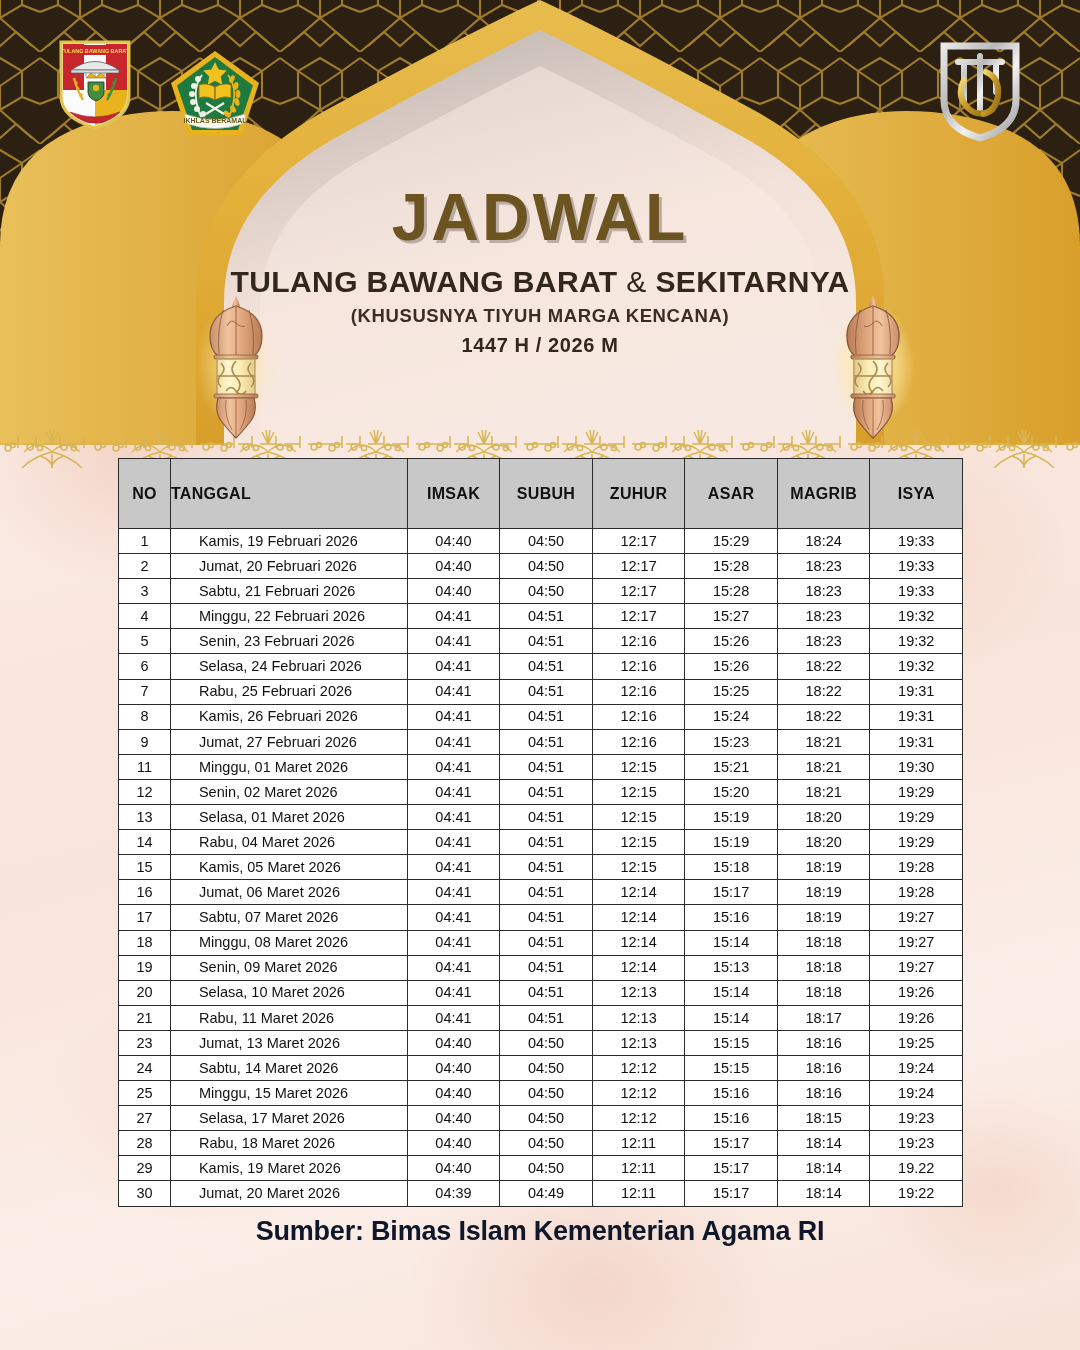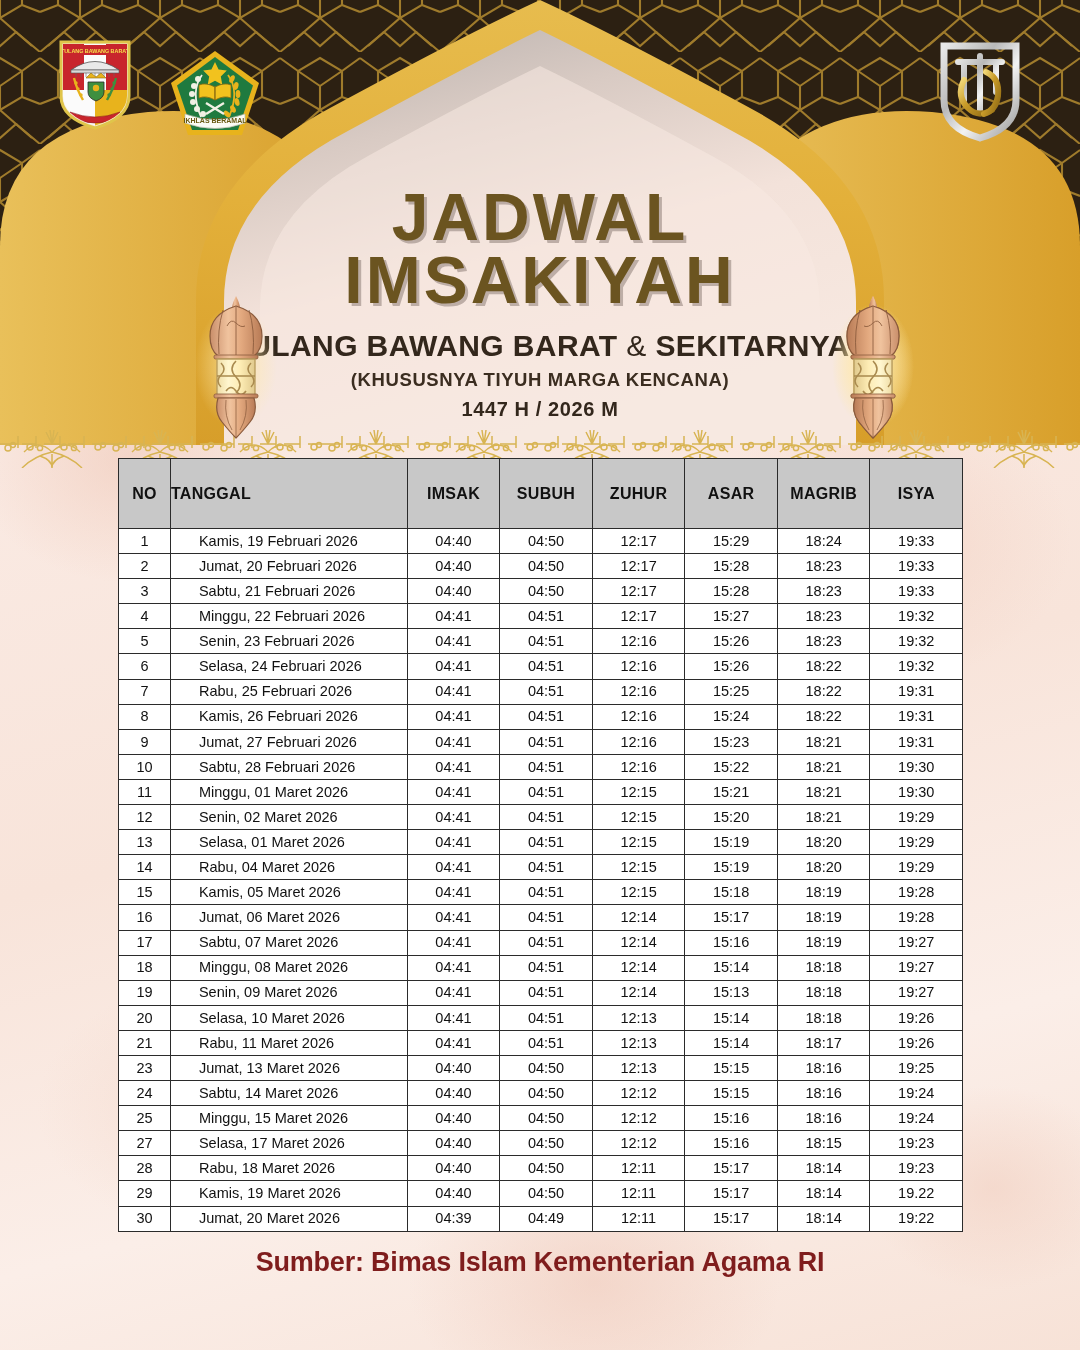--- a/index.html
+++ b/index.html
@@ -96,23 +96,23 @@
     font-weight:bold; font-size:16px; letter-spacing:.3px;
   }
   .c-no      { width:52px; }
   .c-tanggal { width:237px; text-align:left !important; padding-left:28px; }
   th.c-tanggal { text-align:left; padding-left:0;margin-top:37px; }
   .c-time    { width:92.6px; }
   tbody tr td { background:#fff; }
 
   
   #footer {
-    position:absolute; left:0; top:1247px; width:1080px;
+    position:absolute; left:0; top:1216px; width:1080px;
     text-align:center; z-index:5;
-    font-size:27px; font-weight:bold; color:#7f1d1d;
+    font-size:27px; font-weight:bold; color:#0f172a;
     letter-spacing:-.2px;
   }
 </style>
 </head>
 <body>
 
 <div id="paper"></div>
 
 <div id="header">
   <svg id="pattern" viewBox="0 0 1160 380" preserveAspectRatio="none">
@@ -256,21 +256,20 @@
 
   <path d="M196 445 V300 Q196 180 330 108 Q470 32 540 0 Q610 32 750 108 Q884 180 884 300 V445 Z" fill="url(#goldArch)"></path>
 
   <path d="M224 445 V302 Q224 196 346 132 Q474 62 540 30 Q606 62 734 132 Q856 196 856 302 V445 Z" fill="url(#domeFill)"></path>
 
   <path d="M260 445 V308 Q260 214 368 156 Q478 96 540 66 Q602 96 712 156 Q820 214 820 308 V445 Z" fill="#f8eae2" opacity=".55"></path>
 </svg>
 
 <div id="titleblock">
   <div class="t-main">JADWAL</div>
-  <div class="t-main l2">IMSAKIYAH</div>
   <div class="t-sub">
     <span>TULANG BAWANG BARAT</span>
     <span class="amp">&amp;</span>
     <span>SEKITARNYA</span>
   </div>
   <div class="t-sub2">(KHUSUSNYA TIYUH MARGA KENCANA)</div>
   <div class="t-sub3">1447 H / 2026 M</div>
 </div>
 
 <svg class="lantern" id="lantern-left" viewBox="0 0 82 148">
@@ -463,30 +462,20 @@
           <td class="c-no">9</td>
           <td class="c-tanggal">Jumat, 27 Februari 2026</td>
           <td class="c-time">04:41</td>
           <td class="c-time">04:51</td>
           <td class="c-time">12:16</td>
           <td class="c-time">15:23</td>
           <td class="c-time">18:21</td>
           <td class="c-time">19:31</td>
         </tr>
         <tr>
-          <td class="c-no">10</td>
-          <td class="c-tanggal">Sabtu, 28 Februari 2026</td>
-          <td class="c-time">04:41</td>
-          <td class="c-time">04:51</td>
-          <td class="c-time">12:16</td>
-          <td class="c-time">15:22</td>
-          <td class="c-time">18:21</td>
-          <td class="c-time">19:30</td>
-        </tr>
-        <tr>
           <td class="c-no">11</td>
           <td class="c-tanggal">Minggu, 01 Maret 2026</td>
           <td class="c-time">04:41</td>
           <td class="c-time">04:51</td>
           <td class="c-time">12:15</td>
           <td class="c-time">15:21</td>
           <td class="c-time">18:21</td>
           <td class="c-time">19:30</td>
         </tr>
         <tr>

